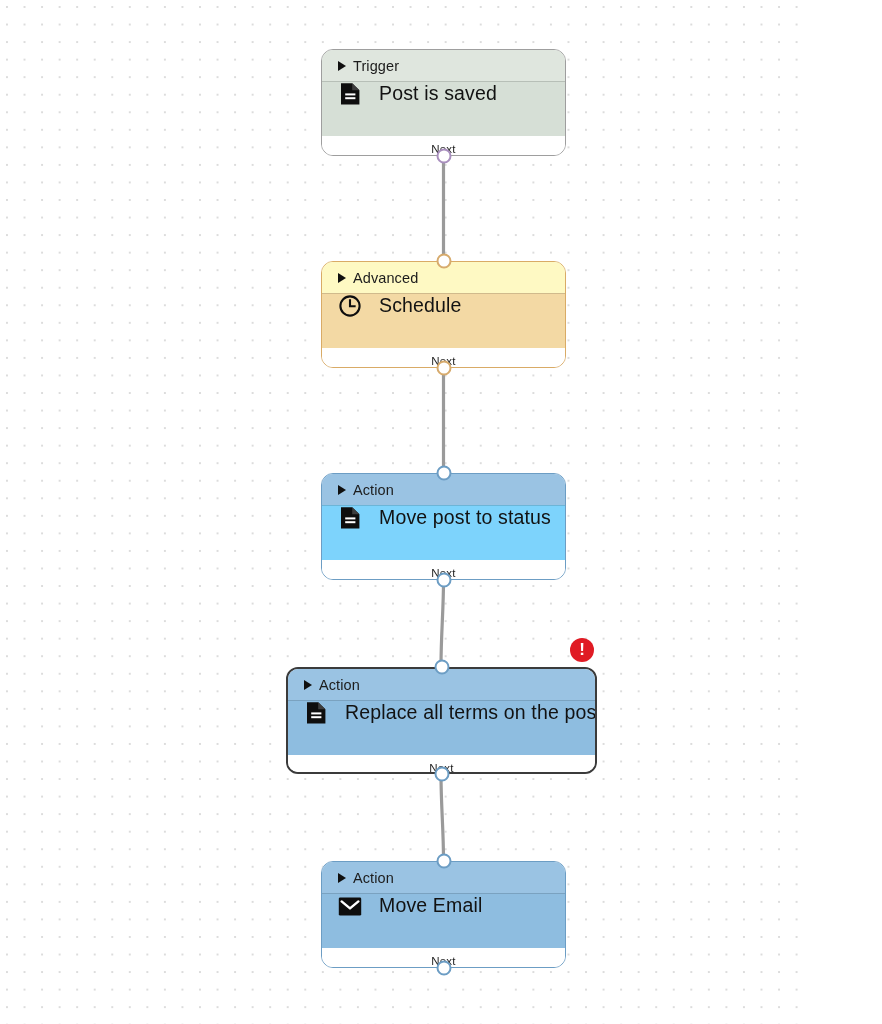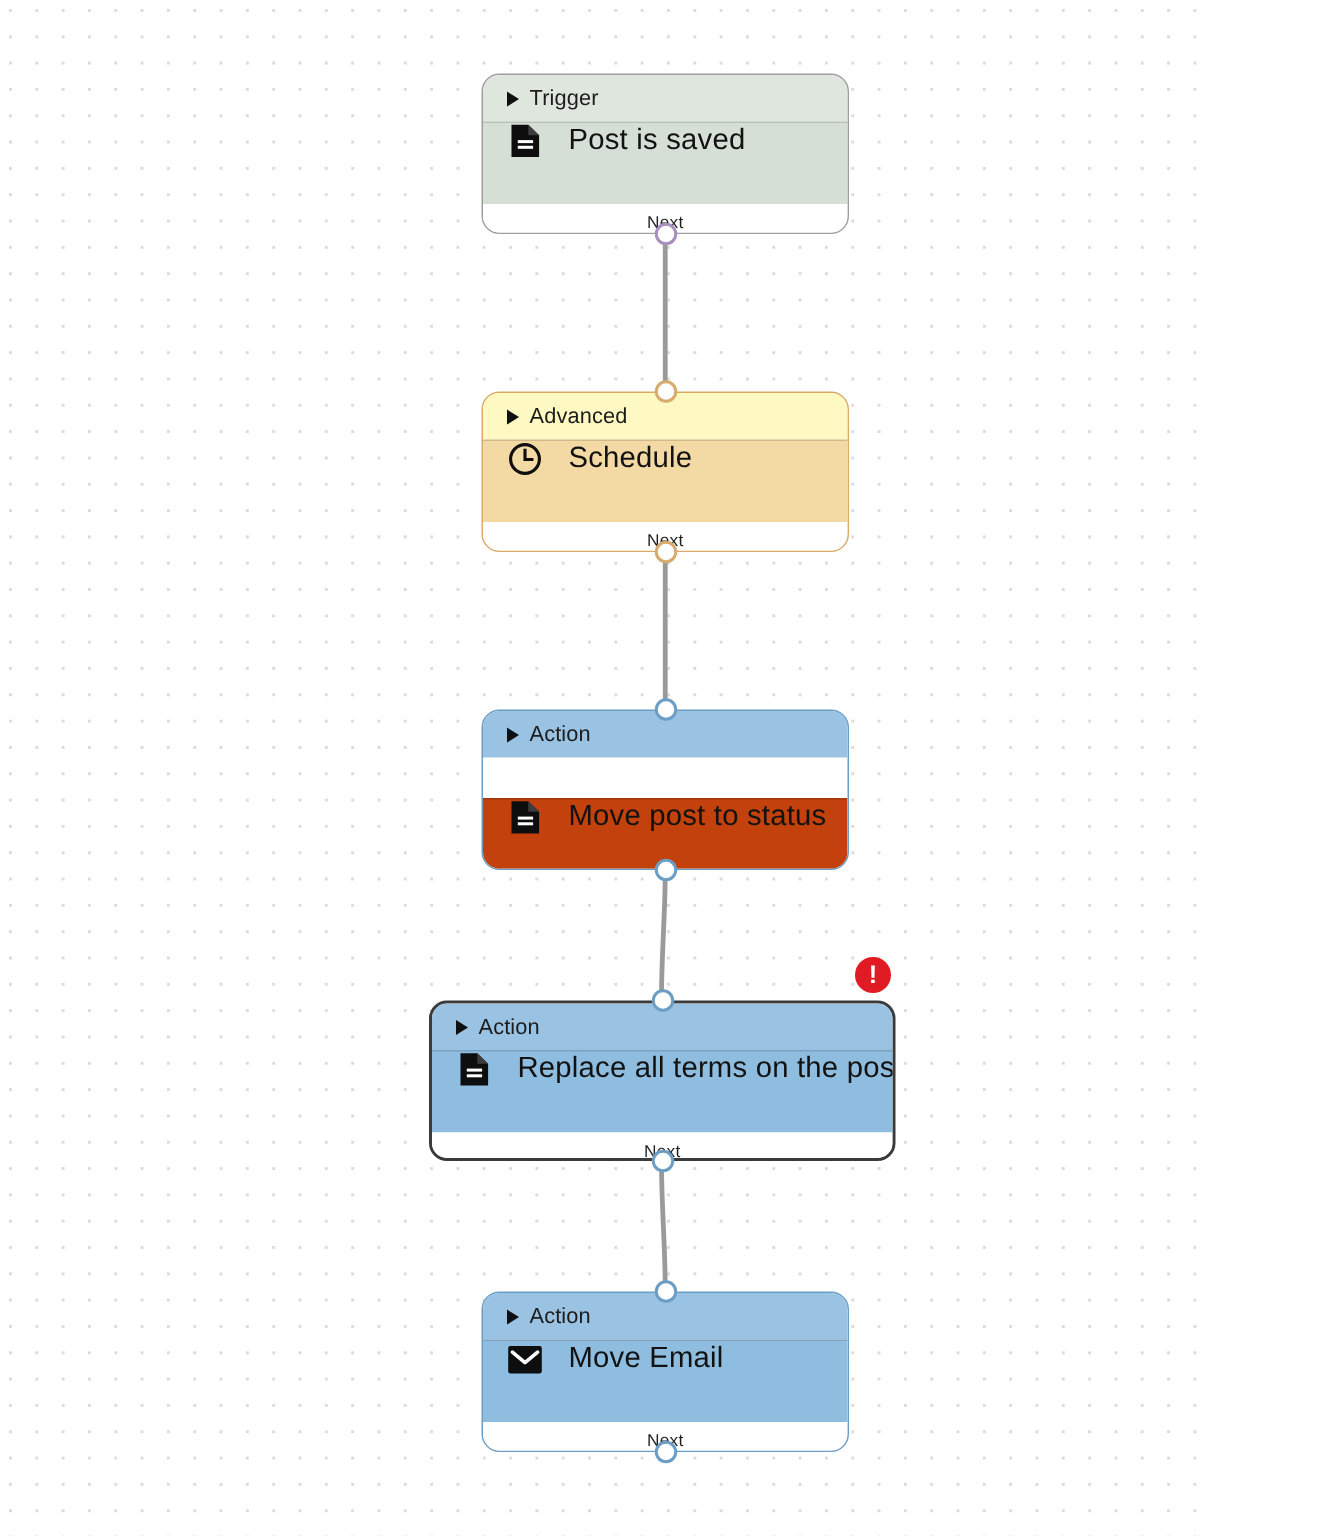--- a/index.html
+++ b/index.html
@@ -177,21 +177,21 @@
         </div>
         <div class="handle target" style="border-color: rgb(215, 171, 109);"></div>
         <div class="handle source" style="border-color: rgb(215, 171, 109);"></div>
       </div>
       <div class="node" style="left: 321px; top: 473px; width: 245px; height: 107px;">
         <div class="node-shell" style="border-color: rgb(108, 157, 196);">
           <div class="node-header" style="background: rgb(154, 195, 227);">
             <span class="caret"></span>
             <span>Action</span>
           </div>
-          <div class="node-body" style="background: #c2410c; margin-top: 27px;">
+          <div class="node-body" style="background: #7dd3fc;">
             <span class="icon">
               <svg width="23" height="24" viewBox="0 0 23 24">
                 <path d="M2 1.2 h11.2 L20.4 8.2 V22.6 H2 Z" fill="#0e0e0e"></path>
                 <path d="M13.2 1.2 L20.4 8.2 H13.2 Z" fill="#3d3d3d"></path>
                 <rect x="6.2" y="11.4" width="10.2" height="2.0" fill="#ffffff"></rect>
                 <rect x="6.2" y="15.2" width="10.2" height="2.0" fill="#ffffff"></rect>
               </svg>
             </span>
             <span class="node-title">Move post to status</span>
           </div>

